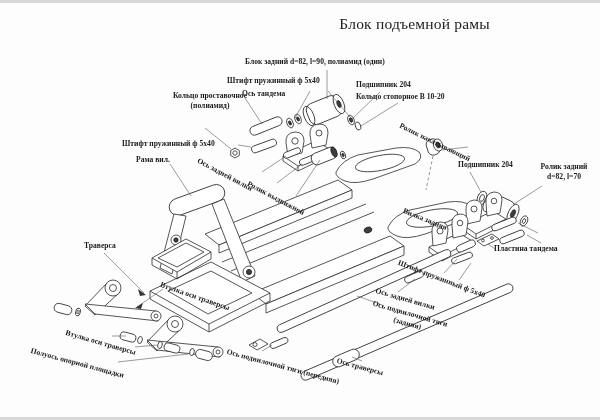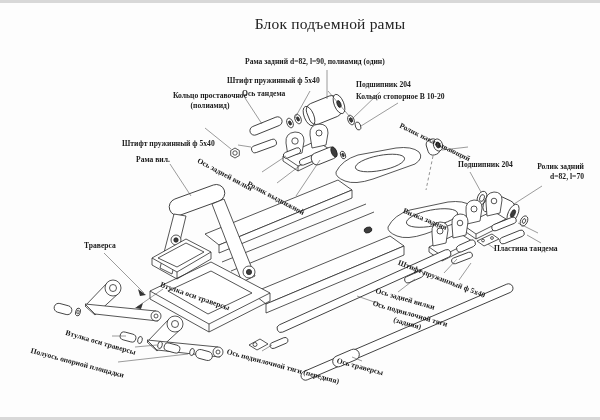--- a/index.html
+++ b/index.html
@@ -1,20 +1,20 @@
 <!DOCTYPE html>
 <html><head>
 <meta charset="utf-8">
 <style>
   html,body{margin:0;padding:0;background:#fff;}
   .stage{position:relative;width:600px;height:420px;background:#fdfdfd;overflow:hidden;
          font-family:"Liberation Serif","DejaVu Serif",serif;}
   .edge{position:absolute;left:0;width:600px;height:3px;background:#d8d8d8;}
   .edge.top{top:0}.edge.bottom{bottom:0}
-  .title{position:absolute;left:170px;top:15px;width:320px;text-align:center;
+  .title{position:absolute;left:170px;top:15px;width:320px;text-align:right;
          font-size:15.5px;color:#222;letter-spacing:.2px;}
   .lbl{position:absolute;font-weight:bold;font-size:7.6px;line-height:1.28;color:#1b1b1b;
        white-space:pre-line;transform-origin:0 0;}
   .ctr{text-align:center;}
   svg{position:absolute;left:0;top:0;}
   path,ellipse,circle,rect,line{fill:#fff;stroke:#2b2b2b;stroke-width:.8;stroke-linejoin:round;}
   .ln{fill:none;}
   .dk{fill:#3d3d3d;stroke:#222;}
   .ld{fill:none;stroke:#4a4a4a;stroke-width:.55;}
   .dash{fill:none;stroke:#4a4a4a;stroke-width:.6;stroke-dasharray:3 2.5;}
@@ -169,34 +169,34 @@
         M 459,280 L 471,263 M 398,292 L 415,279 M 380,304 L 357,296 M 262,351 L 272,345
         M 362,361 L 352,357 M 104,253 L 144,293 M 163,289 L 137,307 M 112,336 L 126,336
         M 135,347 L 157,345 M 118,362 L 188,354"></path>
       <path class="ar" d="M 146,295 L 138,289 L 140,296 Z"></path>
       <path class="ar" d="M 135,308 L 143,303 L 141,309 Z"></path>
     </g>
   </svg>
 
   <div class="title">Блок подъемной рамы</div>
 
-  <div class="lbl" style="left:245px;top:57px;">Рама задний d=82, l=90, полиамид (один)</div>
+  <div class="lbl" style="left:245px;top:57px;">Блок задний d=82, l=90, полиамид (один)</div>
   <div class="lbl" style="left:227px;top:76px;">Штифт пружинный ф 5х40</div>
   <div class="lbl" style="left:200px;top:89px;margin-left:42px;">Ось тандема</div>
   <div class="lbl" style="left:356px;top:80px;">Подшипник 204</div>
   <div class="lbl" style="left:356px;top:92px;">Кольцо стопорное В 10-20</div>
   <div class="lbl ctr" style="left:160px;top:91px;width:100px;">Кольцо проставочное
 (полиамид)</div>
   <div class="lbl" style="left:122px;top:139px;">Штифт пружинный ф 5х40</div>
   <div class="lbl" style="left:136px;top:155px;">Рама вил.</div>
   <div class="lbl" style="left:200px;top:156px;transform:rotate(28deg);">Ось задней вилки</div>
   <div class="lbl" style="left:250px;top:179px;transform:rotate(28deg);">Ролик выдвижной</div>
   <div class="lbl" style="left:402px;top:121px;transform:rotate(26deg);">Ролик накатывающий</div>
   <div class="lbl" style="left:458px;top:160px;">Подшипник 204</div>
-  <div class="lbl ctr" style="left:520px;top:162px;width:64px;text-align:right;">Ролик задний
+  <div class="lbl ctr" style="left:532px;top:162px;width:64px;">Ролик задний
 d=82, l=70</div>
   <div class="lbl" style="left:405px;top:206px;transform:rotate(22deg);">Вилка задняя</div>
   <div class="lbl" style="left:494px;top:244px;">Пластина тандема</div>
   <div class="lbl" style="left:400px;top:258px;transform:rotate(21deg);">Штифт пружинный ф 5х40</div>
   <div class="lbl" style="left:377px;top:286px;transform:rotate(16deg);">Ось задней вилки</div>
   <div class="lbl ctr" style="left:372px;top:298px;width:82px;transform:rotate(16deg);">Ось подвилочной тяги
 (задняя)</div>
   <div class="lbl" style="left:228px;top:347px;transform:rotate(15deg);">Ось подвилочной тяги (передняя)</div>
   <div class="lbl" style="left:338px;top:356px;transform:rotate(15deg);">Ось траверсы</div>
   <div class="lbl" style="left:84px;top:241px;">Траверса</div>

